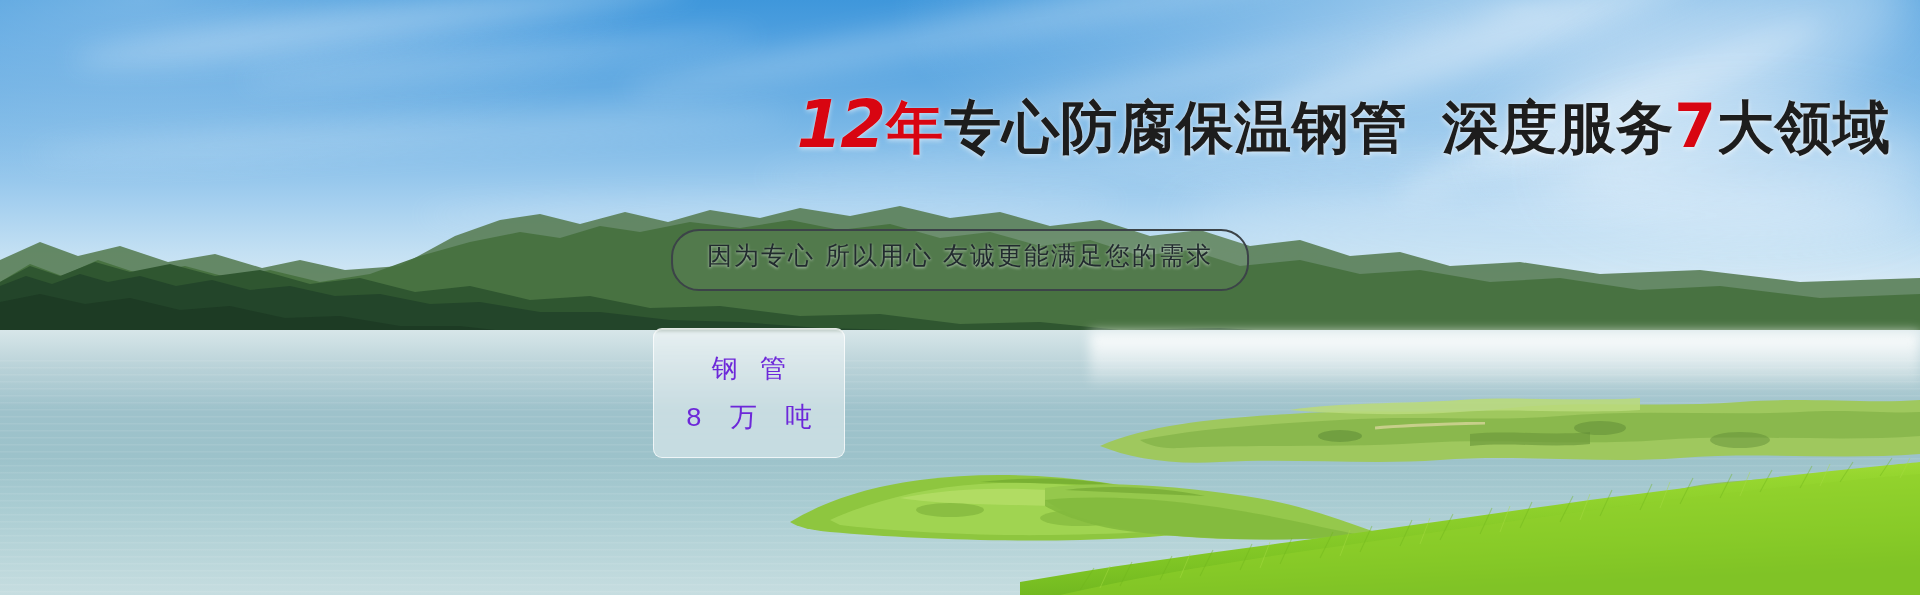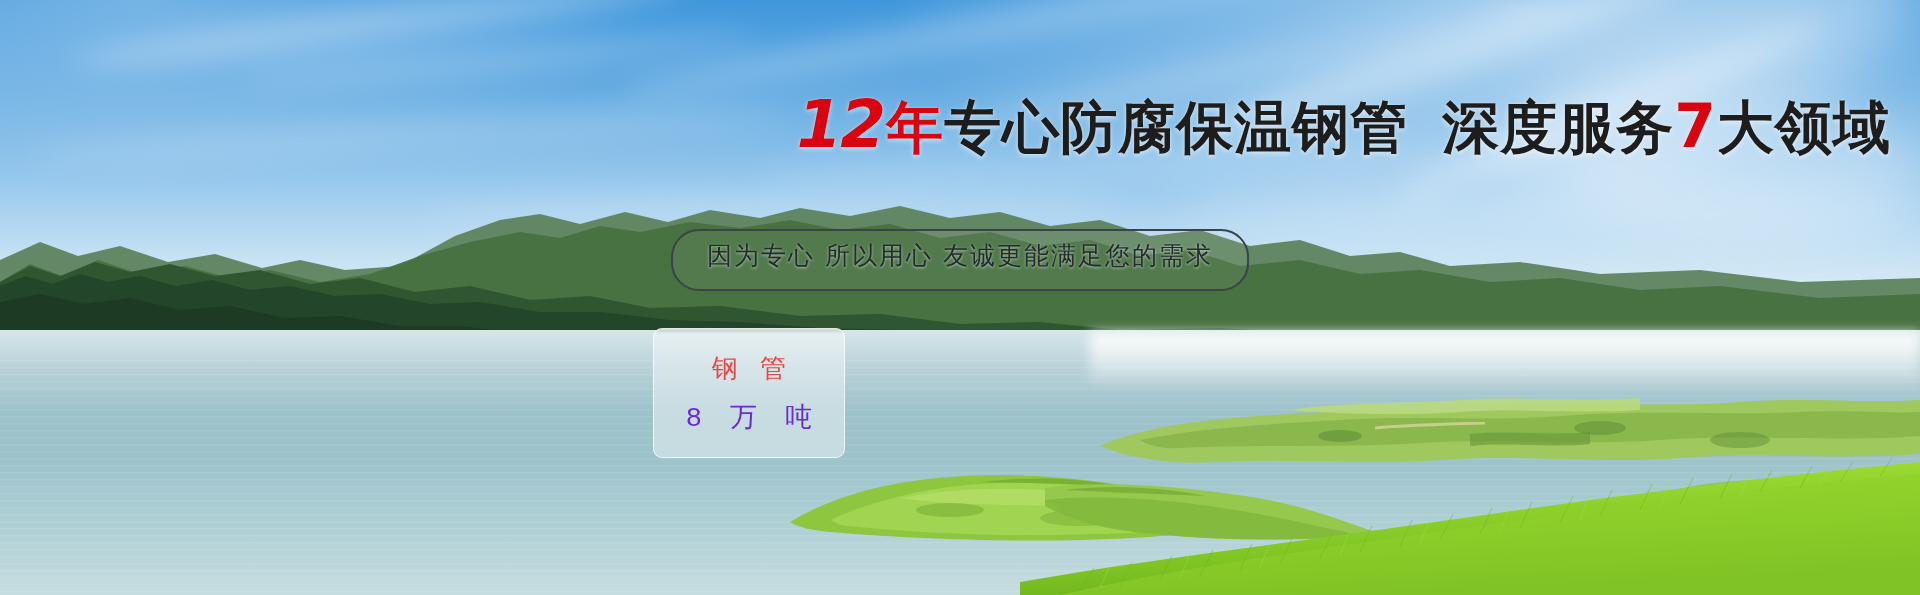--- a/index.html
+++ b/index.html
@@ -180,21 +180,21 @@
     align-items: center;
     justify-content: center;
     gap: 13px;
   }
   .card-label {
     font-family: "DejaVu Sans", "Liberation Sans", sans-serif;
     font-size: 26px;
     font-weight: 400;
     letter-spacing: 7px;
     text-indent: 7px;
-    color: #ef4444;
+    color: #6d28d9;
   }
   .card-value {
     font-family: Liberation Mono, monospace;
     font-size: 27px;
     font-weight: 400;
     letter-spacing: 2px;
     color: #6d28d9;
   }
   .card-value sup {
     font-size: 16px;

